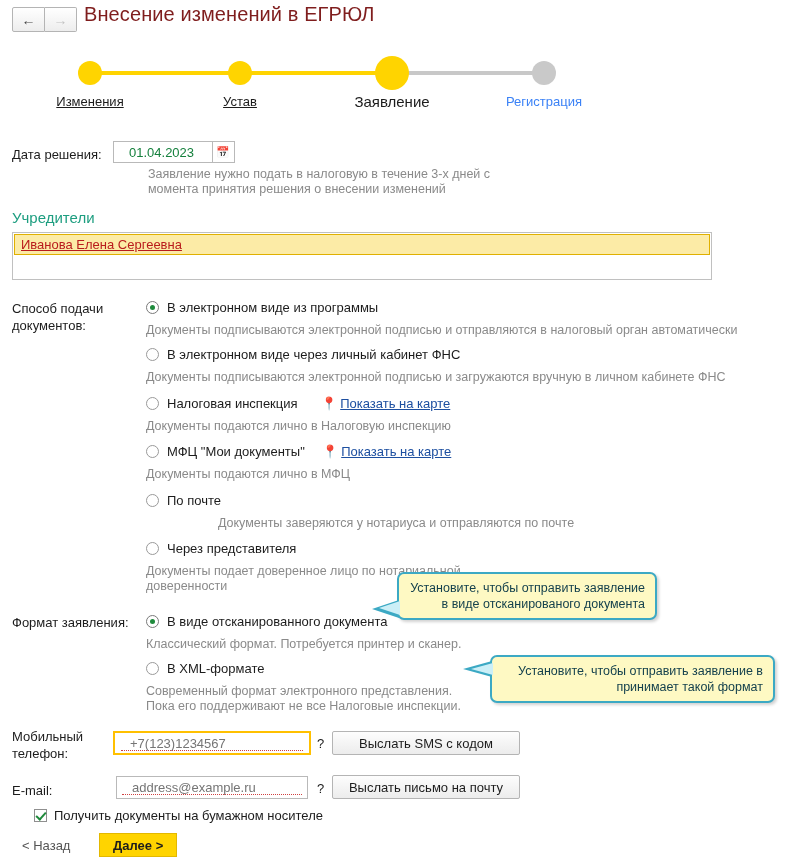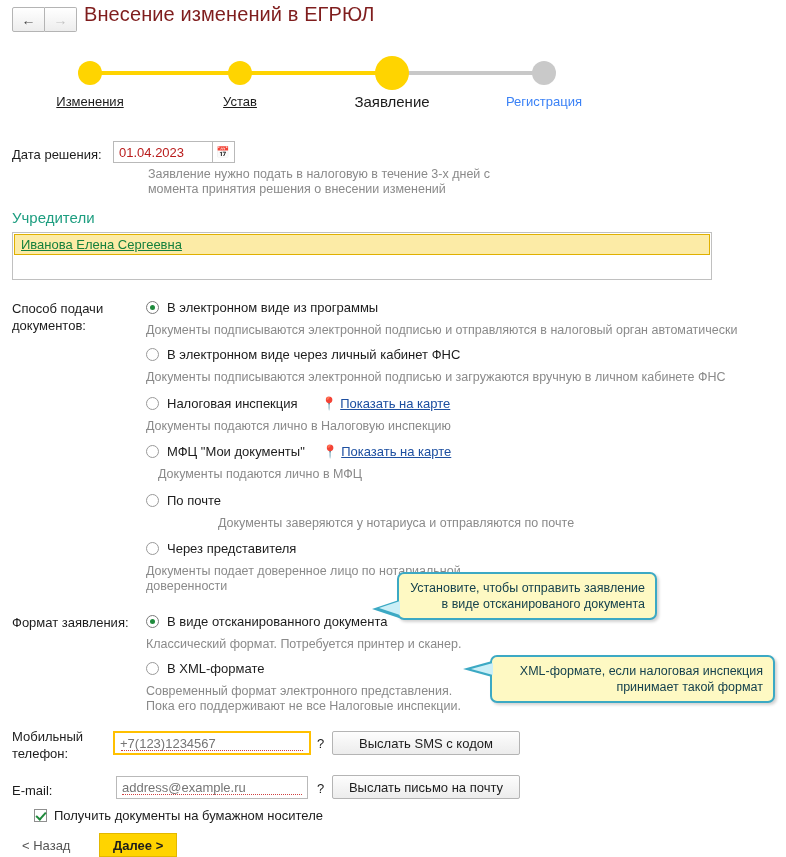--- a/index.html
+++ b/index.html
@@ -53,22 +53,22 @@
   .step-label.cur { color: #1c1c1c; font-size: 15px; }
   .step-label.off { color: #3b82f6; }
 
   
   .lbl { position: absolute; color: #1c1c1c; font-size: 13px; }
   .hint { position: absolute; color: #8a8a8a; font-size: 12.5px; line-height: 15px; }
 
   .inp {
     position: absolute; box-sizing: border-box;
     border: 1px solid #b9b9b9; background: #fff;
-    height: 22px; font-size: 13px; color: #b91c1c;
-    padding: 0 5px; font-family: inherit;
+    height: 22px; font-size: 13px; color: #15803d;
+    padding: 0 15px; font-family: inherit;
   }
   .inp.focus { border: 2px solid #FFC000; }
   .redline {
     position: absolute; height: 0; border-bottom: 1px dotted #d04040;
   }
   .calbtn {
     position: absolute; box-sizing: border-box;
     width: 22px; height: 22px;
     border: 1px solid #b9b9b9; border-left: none; background: #fff;
     display: flex; align-items: center; justify-content: center;
@@ -83,21 +83,21 @@
   }
   .grid-row {
     box-sizing: border-box; height: 23px; display: flex; align-items: center;
     padding-left: 6px;
   }
   .grid-row.sel {
     background: #FCEBA6; border: 1px solid #E0B000; margin: 1px;
     height: 21px;
   }
   .grid-row.sel span {
-    color: #15803d; text-decoration: underline; font-size: 13px;
+    color: #b91c1c; text-decoration: underline; font-size: 13px;
   }
 
   
   .radio { position: absolute; display: flex; align-items: center; }
   .radio .dot {
     box-sizing: border-box;
     width: 13px; height: 13px; border-radius: 50%;
     border: 1px solid #9a9a9a; background: #fff;
     display: inline-block; position: relative; flex: none;
   }
@@ -229,21 +229,21 @@
 <div class="hint" style="left:146px; top:419px; width:500px;">Документы подаются лично в Налоговую инспекцию</div>
 
 <div class="radio" style="left:146px; top:444px;">
   <span class="dot"></span>
   <span class="rtxt">МФЦ "Мои документы"</span>
 </div>
 <div class="maplink" style="left:322px; top:444px;">
   <span class="pin">📍</span>
   <span class="ltxt">Показать на карте</span>
 </div>
-<div class="hint" style="left:146px; top:467px; width:500px;margin-left:12px;">Документы подаются лично в МФЦ</div>
+<div class="hint" style="left:146px; top:467px; width:500px;">Документы подаются лично в МФЦ</div>
 
 <div class="radio" style="left:146px; top:493px;">
   <span class="dot"></span>
   <span class="rtxt">По почте</span>
 </div>
 <div class="hint" style="left:146px; top:516px; width:500px;text-align:center;">Документы заверяются у нотариуса и отправляются по почте</div>
 
 <div class="radio" style="left:146px; top:541px;">
   <span class="dot"></span>
   <span class="rtxt">Через представителя</span>
@@ -271,21 +271,21 @@
 <div class="hint" style="left:146px; top:637px; width:430px;">Классический формат. Потребуется принтер и сканер.</div>
 
 <div class="radio" style="left:146px; top:661px;">
   <span class="dot"></span>
   <span class="rtxt">В XML-формате</span>
 </div>
 <div class="hint" style="left:146px; top:684px; width:340px;">Современный формат электронного представления.</div>
 <div class="hint" style="left:146px; top:699px; width:340px;">Пока его поддерживают не все Налоговые инспекции.</div>
 
 <div class="callout" style="left:490px; top:655px; width:285px;">
-  <div>XML-формате, если налоговая инспекция</div>
+  <div>Установите, чтобы отправить заявление в</div>
   <div>принимает такой формат</div>
 </div>
 <div class="tail" style="left:463px; top:661px;
      border-top:8px solid transparent; border-bottom:8px solid transparent;
      border-right:29px solid #3CA9C4;"></div>
 <div class="tail" style="left:471px; top:663px;
      border-top:6px solid transparent; border-bottom:6px solid transparent;
      border-right:22px solid #CCEFF7;"></div>
 
 <div class="lbl" style="left:12px; top:729px;">Мобильный</div>

